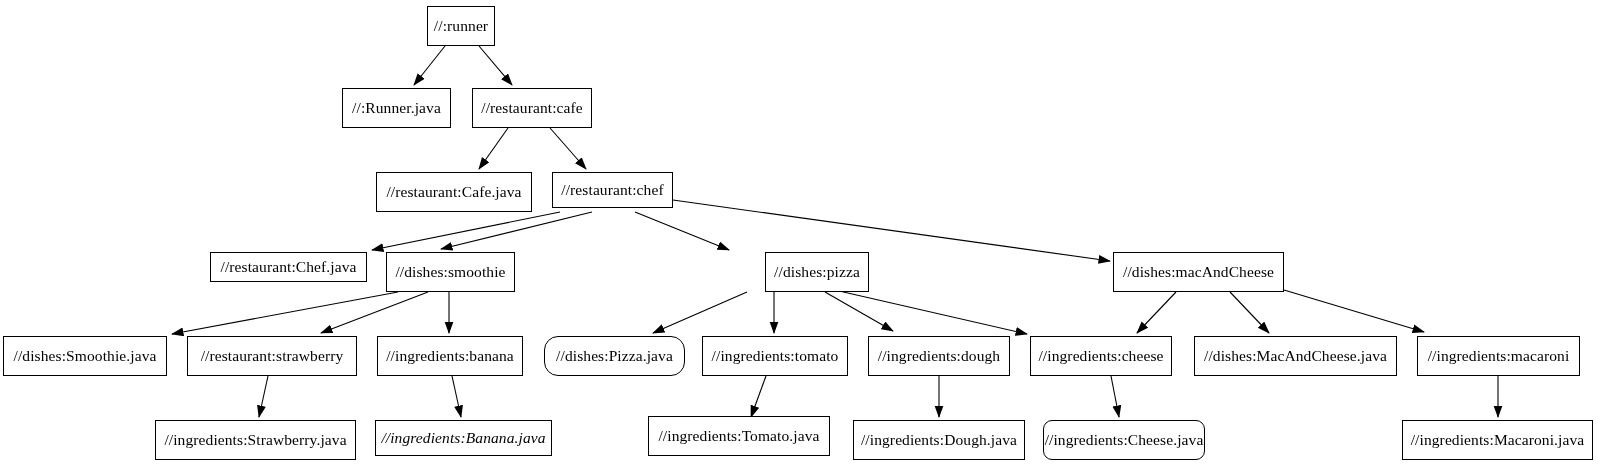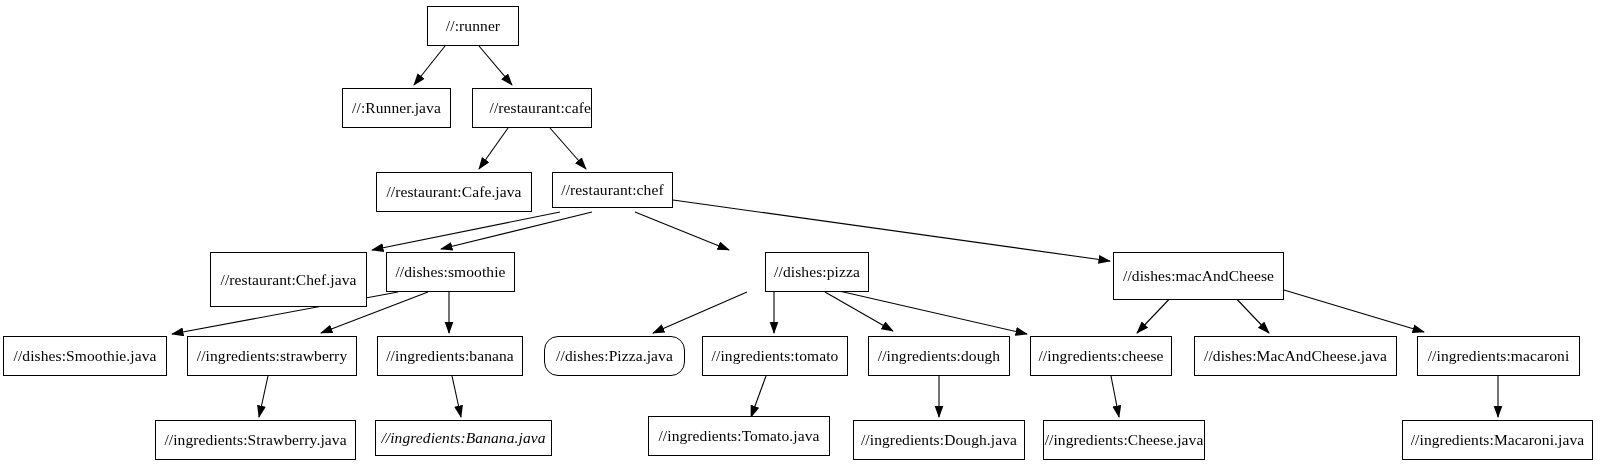--- a/index.html
+++ b/index.html
@@ -74,52 +74,52 @@
       <line x1="1176" y1="292" x2="1137" y2="333" class="edge-line" marker-end="url(#arrowhead)"></line>
       <line x1="1230" y1="292" x2="1269" y2="333" class="edge-line" marker-end="url(#arrowhead)"></line>
       <line x1="1284" y1="290" x2="1424" y2="332" class="edge-line" marker-end="url(#arrowhead)"></line>
       <line x1="268" y1="376" x2="259" y2="417" class="edge-line" marker-end="url(#arrowhead)"></line>
       <line x1="452" y1="376" x2="461" y2="417" class="edge-line" marker-end="url(#arrowhead)"></line>
       <line x1="766" y1="376" x2="751" y2="417" class="edge-line" marker-end="url(#arrowhead)"></line>
       <line x1="939" y1="376" x2="939" y2="417" class="edge-line" marker-end="url(#arrowhead)"></line>
       <line x1="1111" y1="376" x2="1119" y2="417" class="edge-line" marker-end="url(#arrowhead)"></line>
       <line x1="1498" y1="376" x2="1498" y2="417" class="edge-line" marker-end="url(#arrowhead)"></line>
     </svg>
-<div class="node" style="left: 427px; top: 6px; width: 92px; height: 40px;">
+<div class="node" style="left: 427px; top: 6px; width: 68px; height: 40px;">
       <span>//:runner</span>
     </div>
     <div class="node" style="left: 342px; top: 88px; width: 109px; height: 40px;">
       <span>//:Runner.java</span>
     </div>
-    <div class="node" style="left: 472px; top: 88px; width: 120px; height: 40px; justify-content: flex-end;">
+    <div class="node" style="left: 472px; top: 88px; width: 120px; height: 40px;">
       <span>//restaurant:cafe</span>
     </div>
     <div class="node" style="left: 376px; top: 172px; width: 156px; height: 40px;">
       <span>//restaurant:Cafe.java</span>
     </div>
     <div class="node" style="left: 552px; top: 172px; width: 121px; height: 36px;">
       <span>//restaurant:chef</span>
     </div>
-    <div class="node" style="left: 210px; top: 252px; width: 157px; height: 55px; text-align: center;">
+    <div class="node" style="left: 210px; top: 252px; width: 157px; height: 30px; text-align: center;">
       <span>//restaurant:Chef.java</span>
     </div>
     <div class="node" style="left: 386px; top: 252px; width: 129px; height: 40px;">
       <span>//dishes:smoothie</span>
     </div>
     <div class="node" style="left: 722px; top: 252px; width: 104px; height: 40px; margin-left: 43px;">
       <span>//dishes:pizza</span>
     </div>
-    <div class="node" style="left: 1113px; top: 252px; width: 171px; height: 48px;">
+    <div class="node" style="left: 1113px; top: 252px; width: 171px; height: 40px;">
       <span>//dishes:macAndCheese</span>
     </div>
     <div class="node" style="left: 3px; top: 336px; width: 164px; height: 40px;">
       <span>//dishes:Smoothie.java</span>
     </div>
     <div class="node" style="left: 187px; top: 336px; width: 170px; height: 40px;">
-      <span>//ingredients:strawberry</span>
+      <span>//restaurant:strawberry</span>
     </div>
     <div class="node" style="left: 377px; top: 336px; width: 146px; height: 40px;">
       <span>//ingredients:banana</span>
     </div>
     <div class="node" style="left: 544px; top: 336px; width: 141px; height: 40px; border-radius: 14px;">
       <span>//dishes:Pizza.java</span>
     </div>
     <div class="node" style="left: 702px; top: 336px; width: 146px; height: 40px;">
       <span>//ingredients:tomato</span>
     </div>
@@ -140,19 +140,19 @@
     </div>
     <div class="node" style="left: 375px; top: 420px; width: 177px; height: 36px; font-style: italic;">
       <span>//ingredients:Banana.java</span>
     </div>
     <div class="node" style="left: 648px; top: 416px; width: 182px; height: 40px;">
       <span>//ingredients:Tomato.java</span>
     </div>
     <div class="node" style="left: 853px; top: 420px; width: 172px; height: 40px;">
       <span>//ingredients:Dough.java</span>
     </div>
-    <div class="node" style="left: 1043px; top: 420px; width: 162px; height: 40px;">
+    <div class="node" style="left: 1043px; top: 420px; width: 162px; height: 40px; border-radius: 9px;">
       <span>//ingredients:Cheese.java</span>
     </div>
     <div class="node" style="left: 1402px; top: 420px; width: 191px; height: 40px;">
       <span>//ingredients:Macaroni.java</span>
     </div>
   </div>
 
 </body></html>

